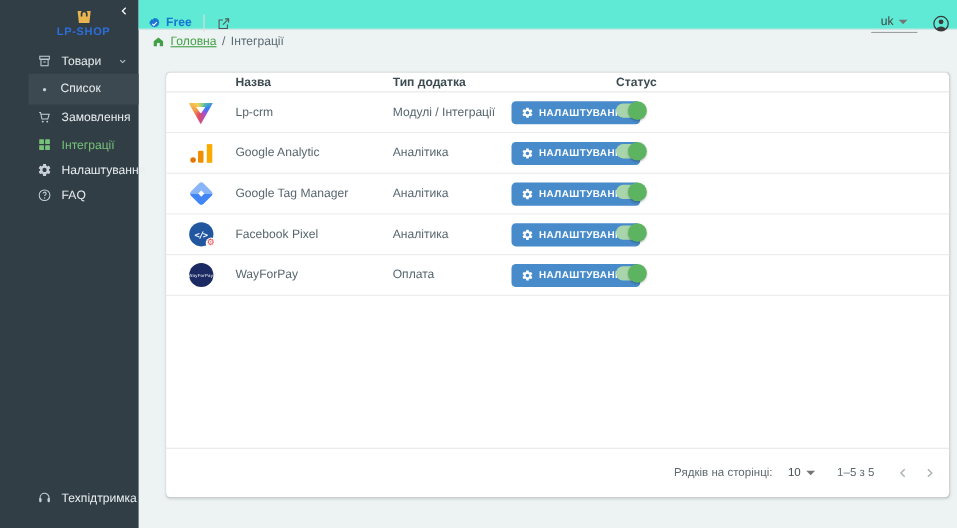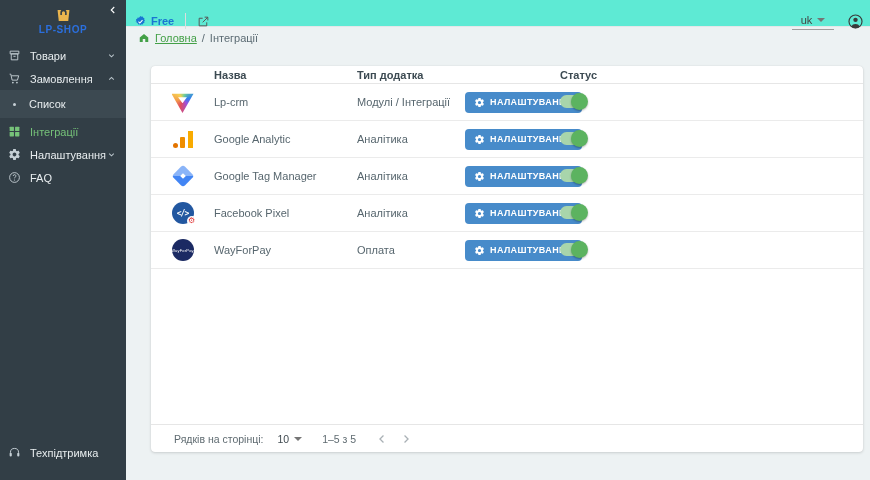--- a/index.html
+++ b/index.html
@@ -1,21 +1,21 @@
 <!DOCTYPE html>
 <html><head>
 <meta charset="utf-8">
 <style>
   * { box-sizing: border-box; margin: 0; padding: 0; }
   html,body { width:870px; height:480px; overflow:hidden; }
   body { display:flex; font-family:"Liberation Sans", sans-serif; background:#edf2f3; }
   svg { display:block; }
 
   
-  .sidebar { width:126px; flex-shrink:0; background:#323e46; color:#e8edef; display:flex; flex-direction:column; }
+  .sidebar { width:126px; flex-shrink:0; background:#323e46; color:#e8edef; display:flex; flex-direction:column;padding-left:26px; }
   .logo-block { height:42px; position:relative; display:flex; flex-direction:column; align-items:center; padding-top:4px; }
   .bag-ic { width:19px; height:19px; color:#eab54e; }
   .logo-text { font-size:10px; font-weight:bold; color:#2b6fdd; letter-spacing:.6px; margin-top:1px; }
   .collapse-btn { position:absolute; right:7px; top:4px; color:#fff; cursor:pointer; }
   .collapse-btn svg { width:12px; height:12px; }
   .nav { flex:1; display:flex; flex-direction:column; margin-top:2px; }
   .nav-item { height:23px; display:flex; align-items:center; padding:0 9px 0 5px; font-size:11px; cursor:pointer; color:#e8edef; }
   .nav-item .ic { width:13px; height:13px; margin:0 9px 0 3px; color:#c6d0d6; flex-shrink:0; }
   .nav-item .lbl { flex:1; white-space:nowrap; }
   .nav-item .chev { width:11px; height:11px; color:#b9c4ca; }
@@ -75,22 +75,22 @@
 
   .btn { display:inline-flex; align-items:center; gap:5px; background:#478bca; color:#fff; border:none; border-radius:4px;
     font-family:"Liberation Sans",sans-serif; font-size:9px; font-weight:bold; letter-spacing:.4px; padding:5px 9px; cursor:pointer; }
   .btn svg { width:11px; height:11px; color:#fff; }
 
   .switch { display:inline-block; width:27px; height:13px; border-radius:7px; background:#a8d5ab; position:relative; cursor:pointer; }
   .switch::after { content:""; position:absolute; right:-1px; top:-2px; width:17px; height:17px; border-radius:50%;
     background:#5cb360; box-shadow:0 1px 2px rgba(0,0,0,.3); }
 
   .card-empty { flex:1; }
-  .card-footer { height:28px; flex-shrink:0; border-top:1px solid #e6e6e6; display:flex; align-items:center;
-    font-size:10.5px; color:#5f6b71; padding-right:6px;padding-left:23px; }
+  .card-footer { height:45px; flex-shrink:0; border-top:1px solid #e6e6e6; display:flex; align-items:center;
+    justify-content:flex-end; font-size:10.5px; color:#5f6b71; padding-right:6px;padding-left:23px; }
   .rpp-label { margin-right:14px; }
   .rpp-select { display:flex; align-items:center; gap:5px; margin-right:20px; color:#404a50; cursor:pointer; }
   .range { margin-right:14px; }
   .page-btn { width:24px; height:24px; display:flex; align-items:center; justify-content:center; color:#a9b0b5; cursor:pointer; }
   .page-btn svg { width:14px; height:14px; }
 </style>
 </head>
 <body>
 
 <svg width="0" height="0" style="position:absolute">
@@ -179,32 +179,32 @@
   <nav class="nav" id="nav-main">
       <div class="nav-item">
         <svg class="ic">
           <use href="#i-box"></use>
         </svg>
         <span class="lbl">Товари</span>
         <svg class="chev">
           <use href="#i-chev-down"></use>
         </svg>
       </div>
+      <div class="nav-item sub">
+        <span class="dot"></span>
+        <span class="lbl">Список</span>
+      </div>
       <div class="nav-item">
         <svg class="ic">
           <use href="#i-cart"></use>
         </svg>
         <span class="lbl">Замовлення</span>
         <svg class="chev">
           <use href="#i-chev-up"></use>
         </svg>
-      </div>
-      <div class="nav-item sub">
-        <span class="dot"></span>
-        <span class="lbl">Список</span>
       </div>
       <div class="nav-item active">
         <svg class="ic">
           <use href="#i-apps"></use>
         </svg>
         <span class="lbl">Інтеграції</span>
       </div>
       <div class="nav-item">
         <svg class="ic">
           <use href="#i-gear"></use>

